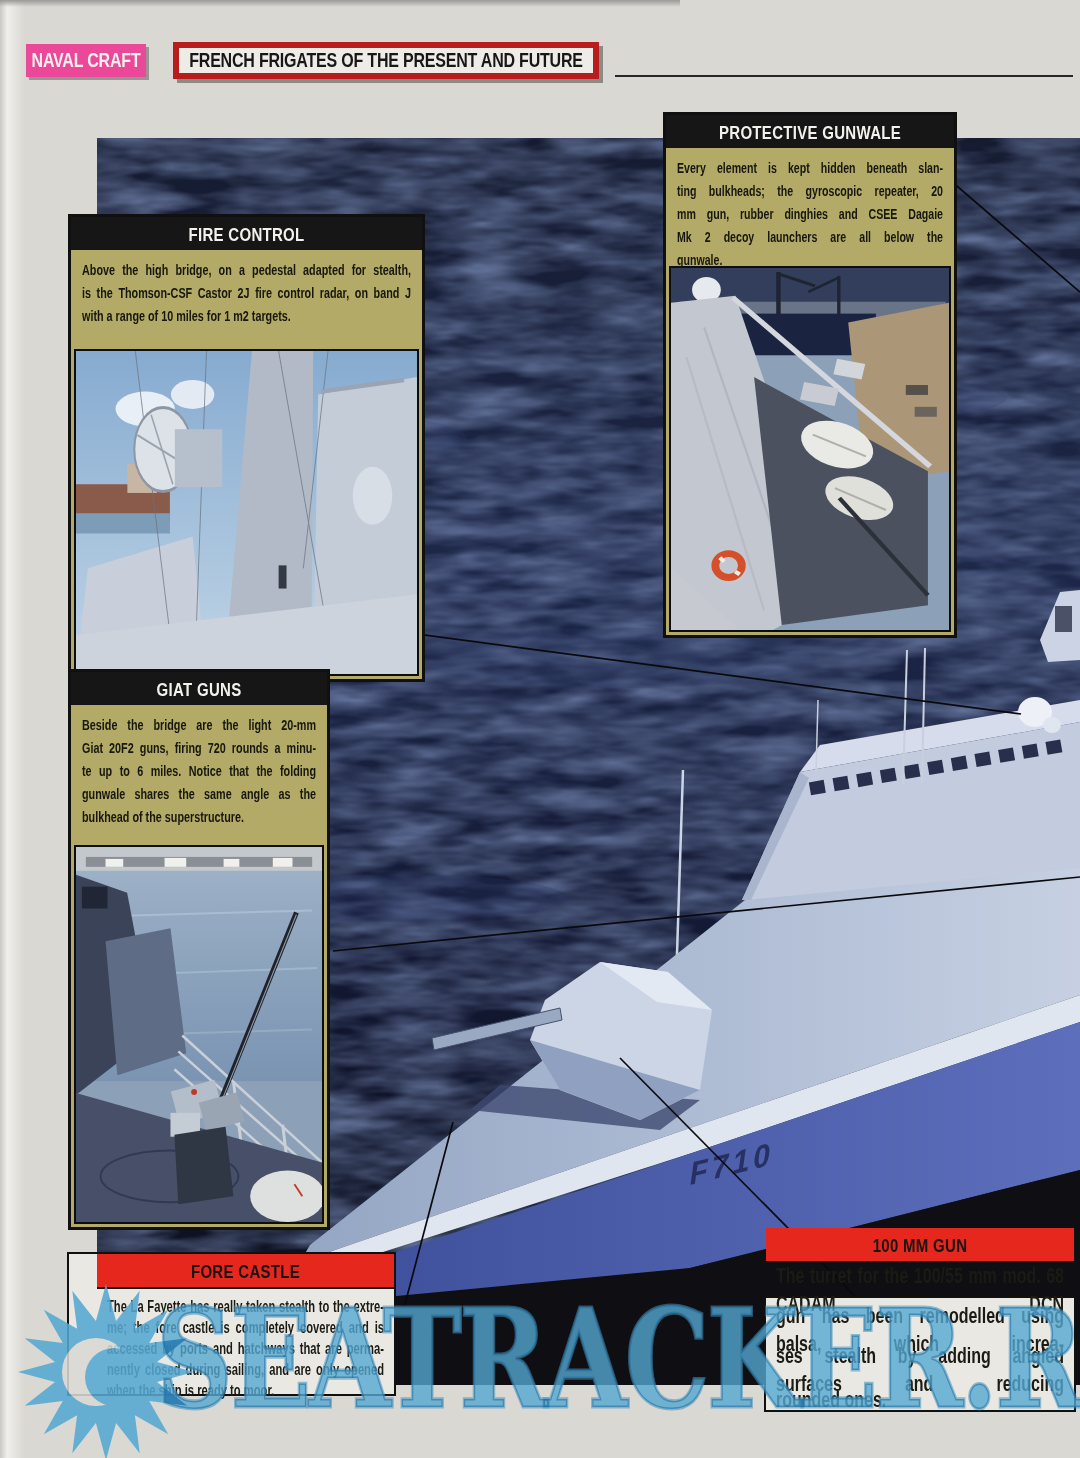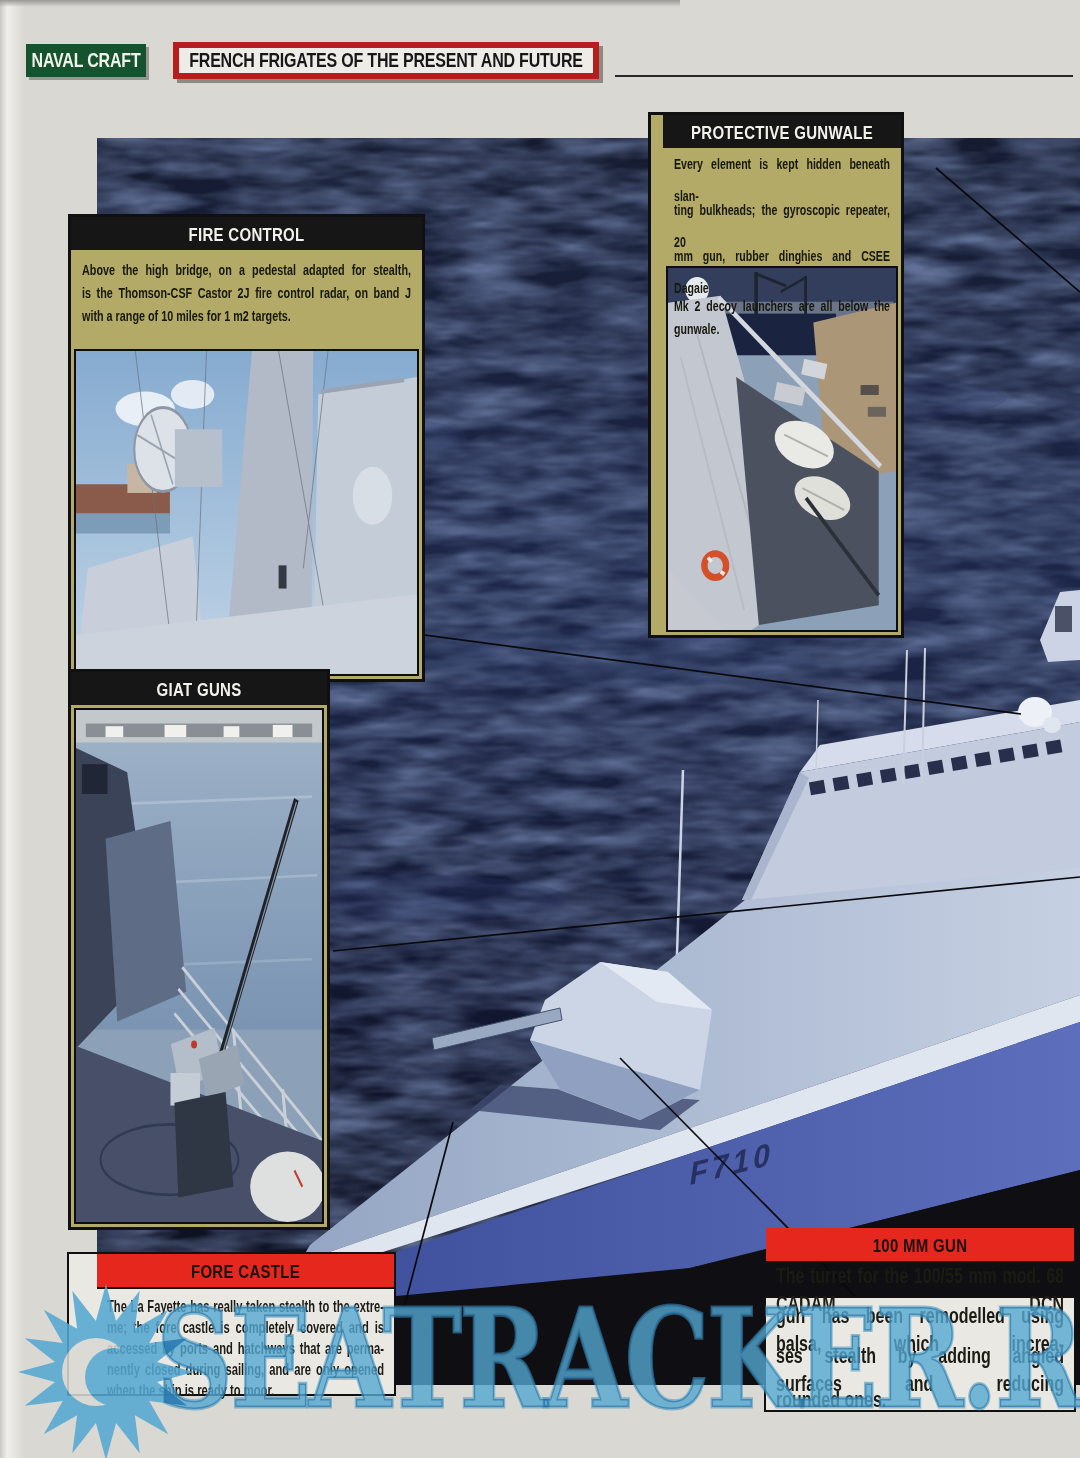--- a/index.html
+++ b/index.html
@@ -9,21 +9,21 @@
     background:#d9d8d3; overflow:hidden;
     font-family:"Liberation Sans", sans-serif;
   }
   .edge-left { position:absolute; left:0; top:0; width:24px; height:1458px;
     background:linear-gradient(90deg,#c9c8c3 0,#f0efeb 30%,#e3e2dd 70%,#d9d8d3 100%); }
   .edge-top { position:absolute; left:0; top:0; width:680px; height:7px;
     background:linear-gradient(#9a9995,rgba(217,216,211,0)); }
 
   
   .kicker { position:absolute; left:26px; top:44px; width:120px; height:33px;
-    background:#14532d; color:#f2f1ec; display:flex; align-items:center; justify-content:center;
+    background:#ec4899; color:#f2f1ec; display:flex; align-items:center; justify-content:center;
     box-shadow:3px 3px 0 rgba(70,70,66,.45); }
   .kicker span, .title-box span, .co-header span {
     display:inline-block; font-weight:bold; transform:scaleY(1.28); white-space:nowrap; }
   .kicker span { font-size:16px; letter-spacing:-.2px; }
   .title-box { position:absolute; left:173px; top:42px; width:426px; height:37px;
     background:#edece7; border:6px solid #b91c1c; color:#171717;
     display:flex; align-items:center; justify-content:center;
     box-shadow:4px 4px 0 rgba(62,62,58,.5); }
   .title-box span { font-size:16px; letter-spacing:-.2px; }
   .header-rule { position:absolute; left:615px; top:75px; width:458px; height:2px; background:#26262a; }
@@ -43,21 +43,21 @@
   .co-body { padding:9px 11px 6px; color:#17170d; font-weight:bold; flex:0 0 auto; }
   .co-body div { line-height:23px; font-weight:bold; transform:scaleY(1.42); transform-origin:0 50%; }
   .co-body div.j { text-align:justify; text-align-last:justify; }
   .co-photo { margin:3px; border:2px solid #0d0d0d; flex:1 1 auto; overflow:hidden; background:#8ca0b8; }
   .co-photo svg { display:block; width:100%; height:100%; }
   .box-white { background:#e9e8e3; }
   .box-white .co-body { color:#1b1b14; }
 
   #box-fire    { left:68px;  top:214px;  width:357px; height:468px; }
   #box-fire .co-body { font-size:10.8px; height:96px; }
-  #box-gunwale { left:648px; top:112px;  width:256px; height:526px;padding-left:12px; }
+  #box-gunwale { left:663px; top:112px;  width:294px; height:526px; }
   #box-gunwale .co-body { font-size:10.6px; height:115px; }
   #box-giat    { left:68px;  top:655px;  width:262px; height:561px;margin-top:14px; }
   #box-giat .co-body { font-size:10.8px; height:137px; }
   #box-fore    { left:67px;  top:1252px; width:329px; height:144px; border-width:2px;padding-left:28px; }
   #box-fore .co-body { font-size:11.2px; padding:8px 10px 0; }
   #box-fore .co-body div { line-height:21px; }
   #box-100mm   { left:764px; top:1296px; width:312px; height:116px; border-width:2px;justify-content:flex-end; }
   #box-100mm .co-body { font-size:16px; padding:7px 10px 0; }
   #box-100mm .co-body div { line-height:20px; }
 
@@ -262,20 +262,27 @@
         <line x1="58" y1="306" x2="62" y2="309" stroke="#f0ede6" stroke-width="4"></line>
         <polygon points="0,302 62,365 0,365" fill="#c6c9cf"></polygon>
       </svg>
     </div>
   </div>
 
   <div class="callout" id="box-giat">
     <div class="co-header">
       <span>GIAT GUNS</span>
     </div>
+    <div class="co-body">
+        <div class="j">Beside the bridge are the light 20-mm</div>
+        <div class="j">Giat 20F2 guns, firing 720 rounds a minu-</div>
+        <div class="j">te up to 6 miles. Notice that the folding</div>
+        <div class="j">gunwale shares the same angle as the</div>
+        <div>bulkhead of the superstructure.</div>
+      </div>
     <div class="co-photo">
       <svg viewBox="0 0 250 378" preserveAspectRatio="none">
         <defs>
             <linearGradient id="waterC" x1="0" y1="0" x2="0" y2="1">
           <stop offset="0" stop-color="#9cb0c6"></stop>
               <stop offset="1" stop-color="#7a94b2"></stop>
             </linearGradient>
           </defs>
         <rect width="250" height="26" fill="#c2c8cc"></rect>
         <rect x="10" y="10" width="230" height="10" fill="#8a8f96"></rect>

